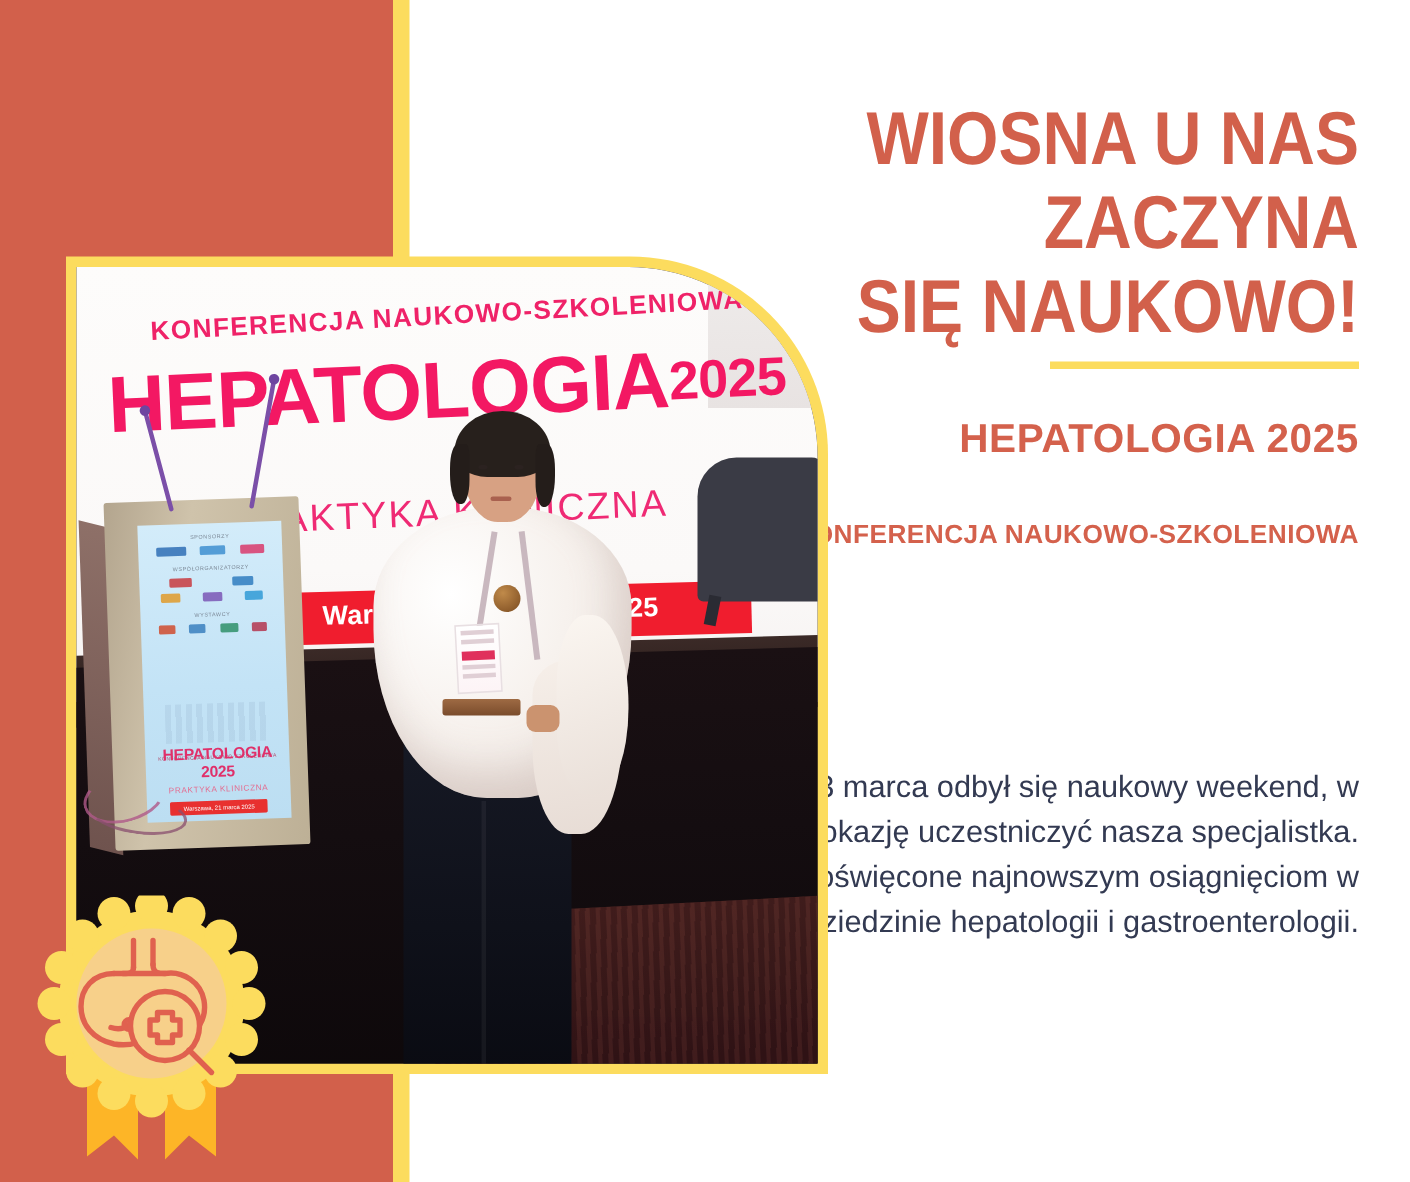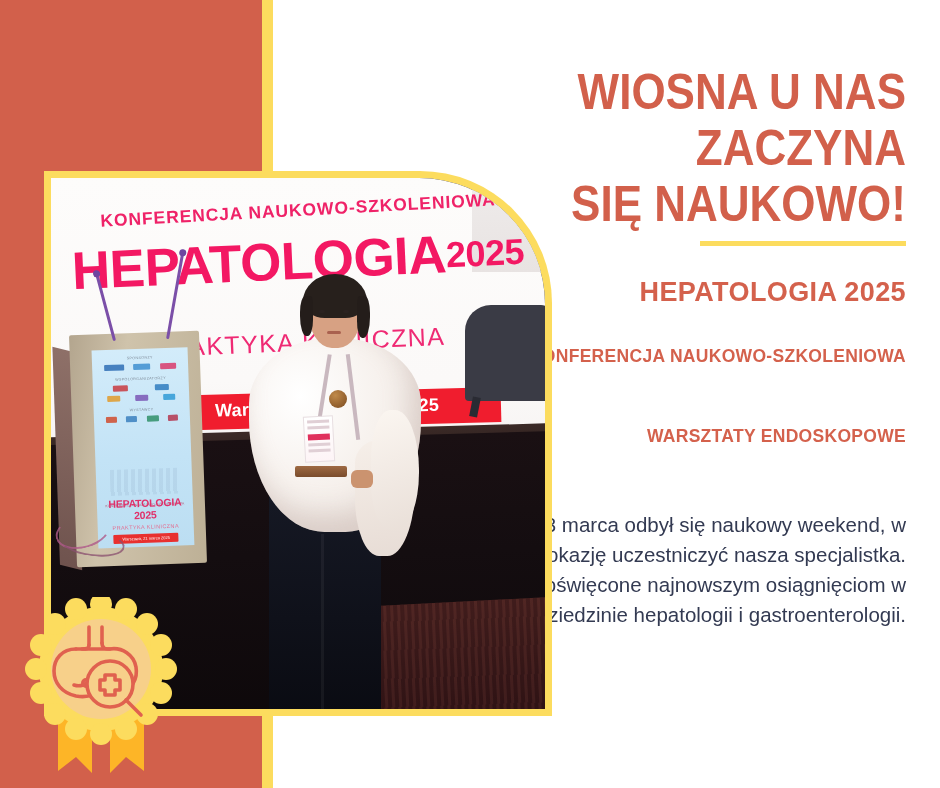--- a/index.html
+++ b/index.html
@@ -618,19 +618,18 @@
 
     <div class="headline">
       <div>WIOSNA U NAS ZACZYNA</div>
       <div>SIĘ NAUKOWO!</div>
     </div>
 
     <div class="divider"></div>
 
     <div class="sub-title">HEPATOLOGIA 2025</div>
     <div class="sub-line1">KONFERENCJA NAUKOWO-SZKOLENIOWA</div>
-    <div class="sub-line2">WARSZTATY ENDOSKOPOWE</div>
 
     <div class="body-copy">W dniach 21-23 marca odbył się naukowy weekend, w którym miała okazję uczestniczyć nasza specjalistka. Konferencje były poświęcone najnowszym osiągnięciom w dziedzinie hepatologii i gastroenterologii.</div>
 
   </div>
 
 </div>
 
 </body></html>

